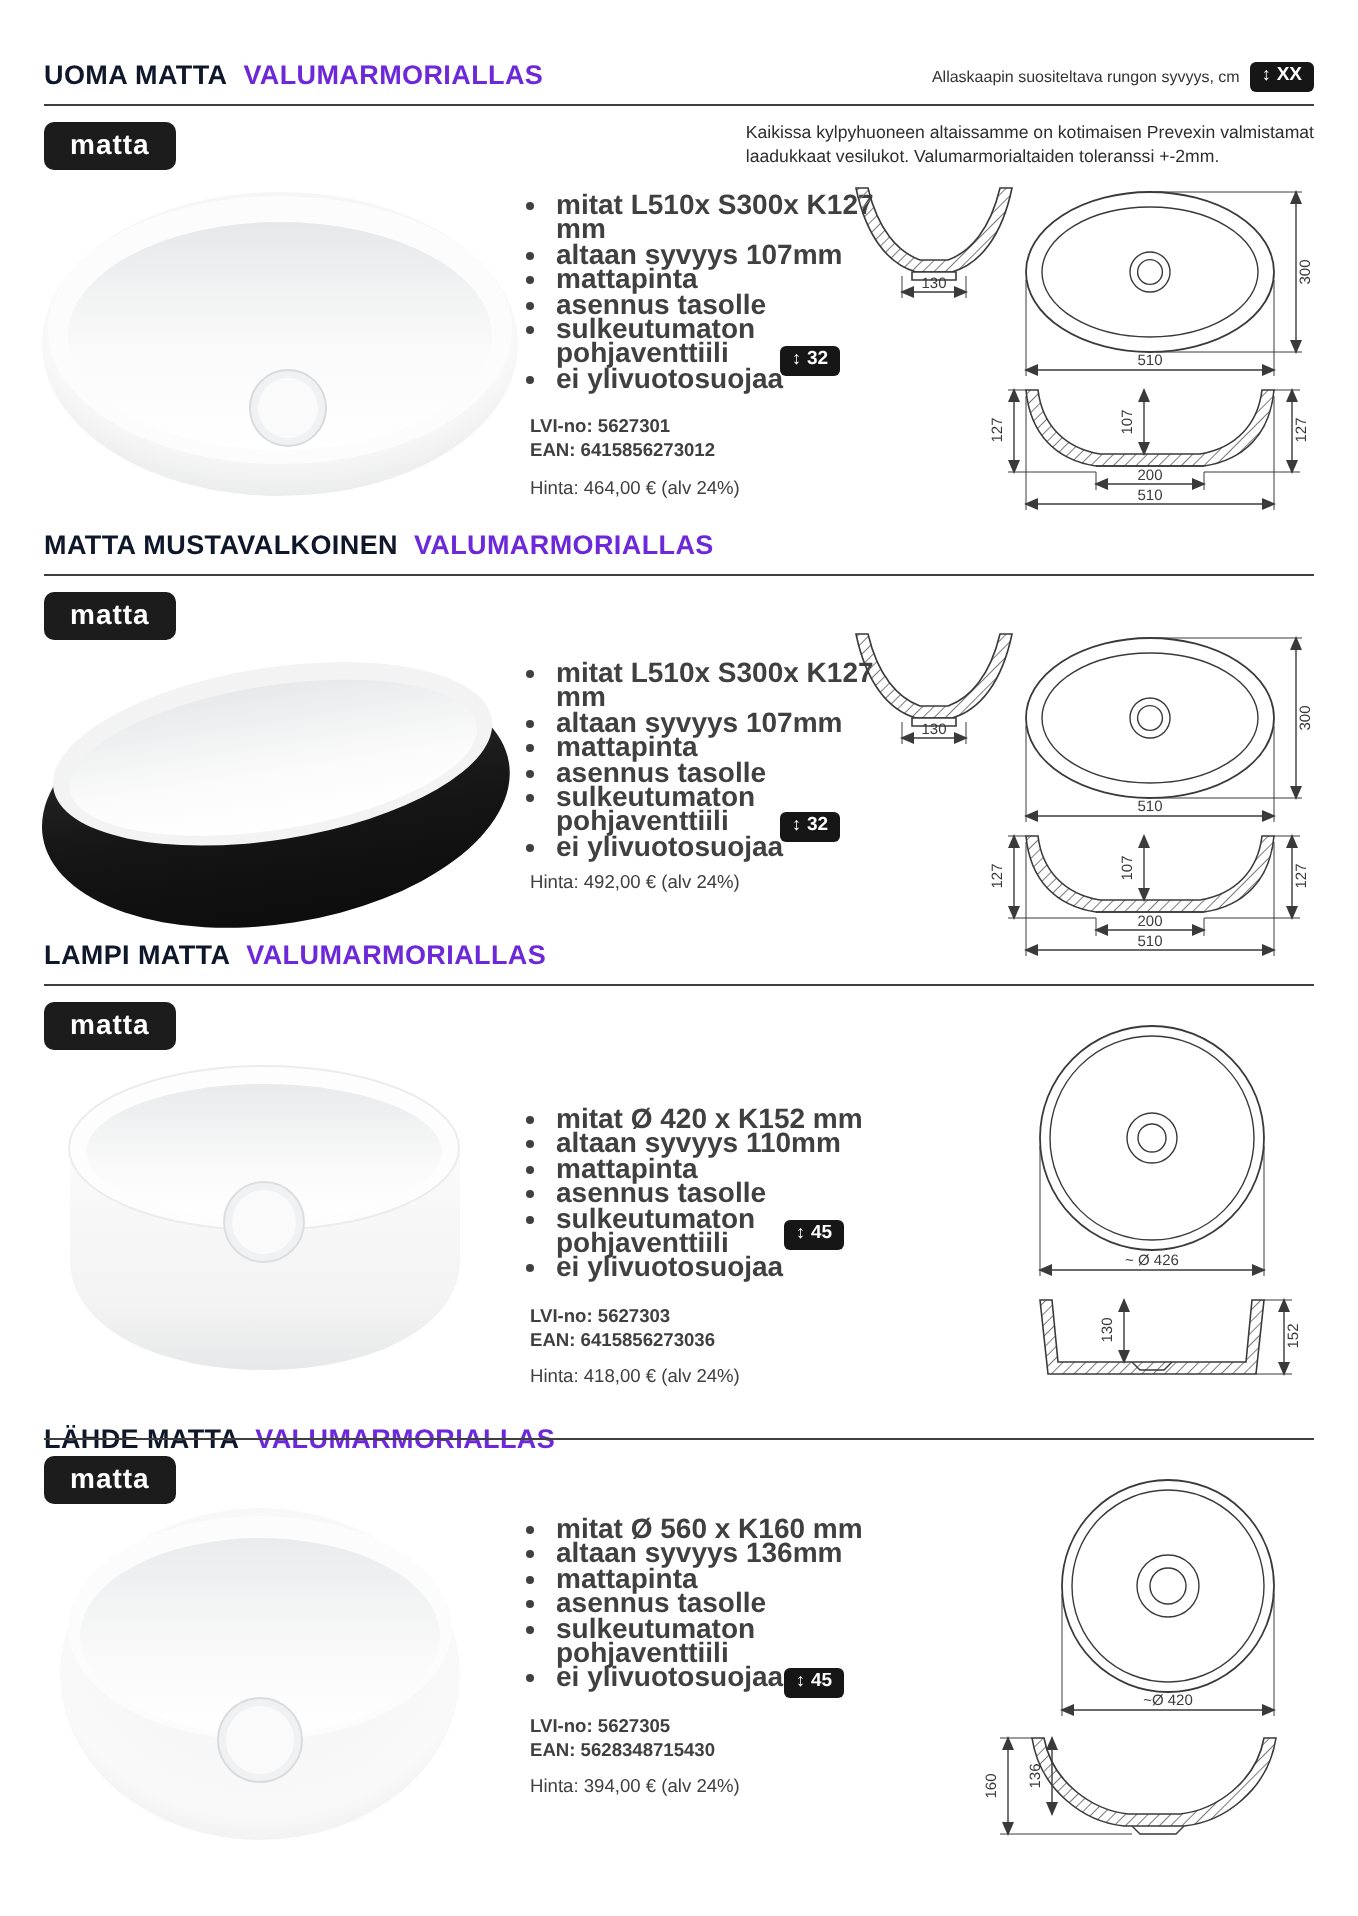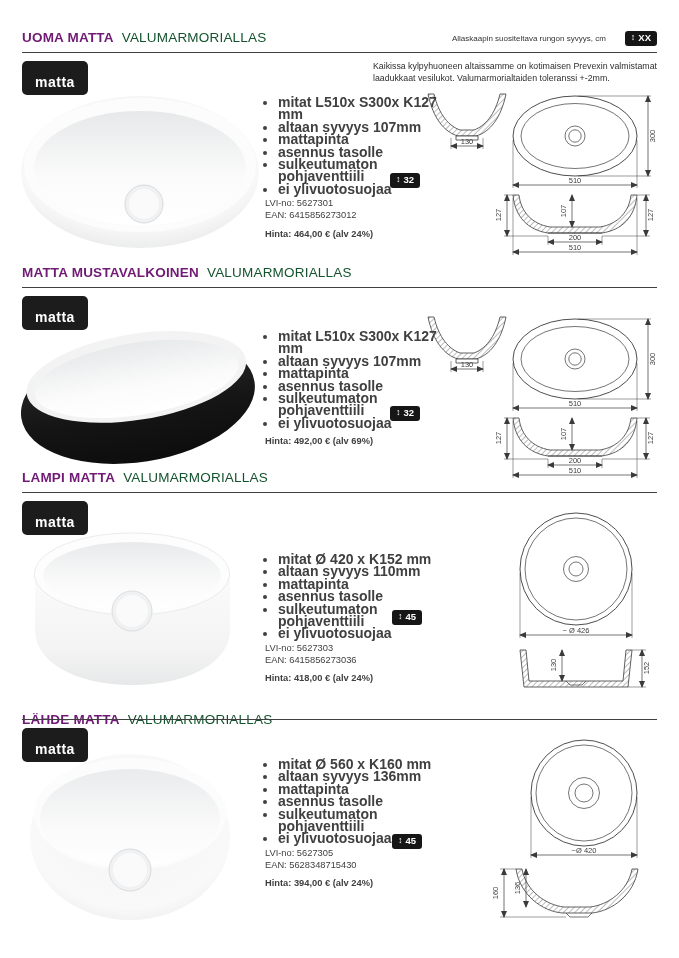--- a/index.html
+++ b/index.html
@@ -1,34 +1,34 @@
 <!DOCTYPE html>
 <html><head>
 <meta charset="utf-8">
 <style>
   html,body{margin:0;padding:0;background:#ffffff;}
   .page{position:relative;width:679px;height:958px;background:#fff;
         font-family:"Liberation Sans",sans-serif;color:#2f2f2f;overflow:hidden;}
   .abs{position:absolute;}
   .ptitle{white-space:nowrap;font-size:13.5px;letter-spacing:.2px;}
-  .pname{font-weight:bold;color:#701a75;}
-  .ptype{color:#14532d;margin-left:4px;}
+  .pname{font-weight:bold;color:#0f172a;}
+  .ptype{color:#6d28d9;margin-left:4px;font-weight:bold;}
   .rule{border-top:1px solid #3f3f3f;height:0;left:22px;right:22px;}
   .matta{display:inline-block;background:#1c1c1c;color:#fff;font-weight:bold;
-         font-size:14px;letter-spacing:.5px;padding:13px 13px 5px;border-radius:5px;}
-  .note{font-size:8px;color:#333;display:flex;align-items:center;gap:19px;}
+         font-size:14px;letter-spacing:.5px;padding:3px 13px 5px;border-radius:5px;}
+  .note{font-size:8px;color:#333;display:flex;align-items:center;gap:5px;}
   .badge{display:inline-flex;align-items:center;gap:3px;background:#161616;color:#fff;
          font-weight:bold;font-size:9.5px;padding:2px 6px 3px;border-radius:3px;line-height:1;}
   .badge .arr{font-size:9px;}
   .info{font-size:8.8px;color:#2e2e2e;text-align:left;line-height:11.5px;}
   .specs{width:185px;}
   .bullets{margin:0;padding:0 0 0 13px;list-style:disc;}
   .bullets li{font-size:14px;font-weight:bold;color:#404040;line-height:12.4px;}
-  .codes{margin-top:2px;font-size:9.3px;font-weight:normal;color:#404040;line-height:12.2px;}
-  .price{margin-top:7px;font-size:9.3px;font-weight:bold;color:#404040;}
+  .codes{margin-top:12px;font-size:9.3px;font-weight:bold;color:#404040;line-height:12.2px;}
+  .price{margin-top:7px;font-size:9.3px;font-weight:normal;color:#404040;}
   svg text{fill:#3a3a3a;font-family:"Liberation Sans",sans-serif;font-size:7.5px;}
   .tech line,.tech path,.tech ellipse,.tech circle,.tech rect{vector-effect:non-scaling-stroke;}
 </style>
 </head>
 <body>
 
 <div class="page">
 
   <div class="abs ptitle" style="left:22px;top:30px">
     <span class="pname">UOMA MATTA</span>
@@ -172,21 +172,21 @@
 
   <div class="abs specs" style="left:265px;top:330px">
     <ul class="bullets">
       <li>mitat L510x S300x K127 mm</li>
       <li>altaan syvyys 107mm</li>
       <li>mattapinta</li>
       <li>asennus tasolle</li>
       <li>sulkeutumaton pohjaventtiili</li>
       <li>ei ylivuotosuojaa</li>
     </ul>
-    <div class="price">Hinta: 492,00 € (alv 69%)</div>
+    <div class="price">Hinta: 492,00 € (alv 24%)</div>
   </div>
   <span class="abs badge" style="left:390px;top:406px">
     <span class="arr">↕</span>
     <span>32</span>
   </span>
 
   <svg class="abs tech" style="left:420px;top:315px" width="240" height="165">
     <defs>
       <pattern id="hA2" width="4" height="4" patternUnits="userSpaceOnUse" patternTransform="rotate(45)">
           <line x1="0" y1="0" x2="0" y2="4" stroke="#7a7a7a" stroke-width="1"></line>

